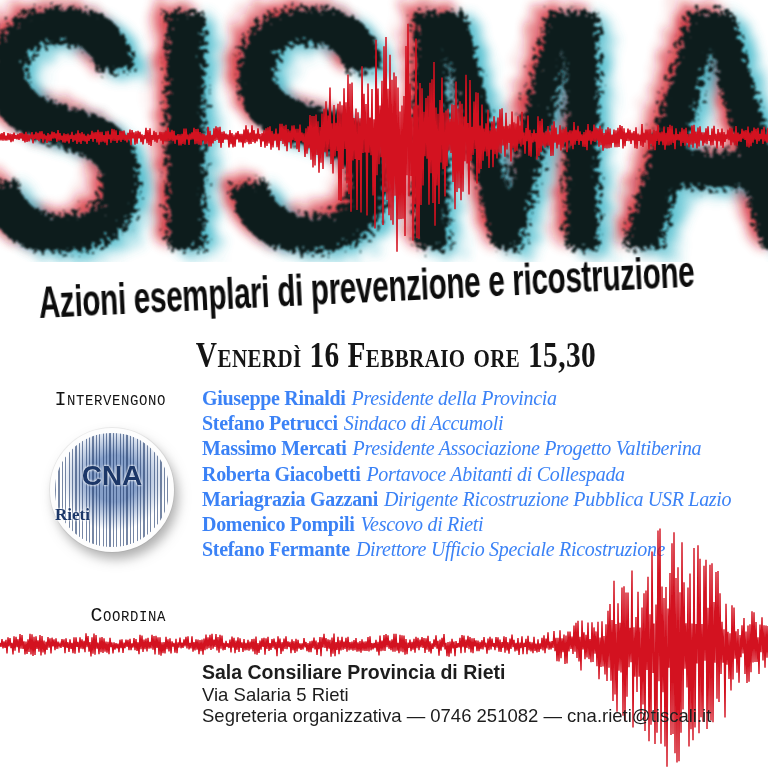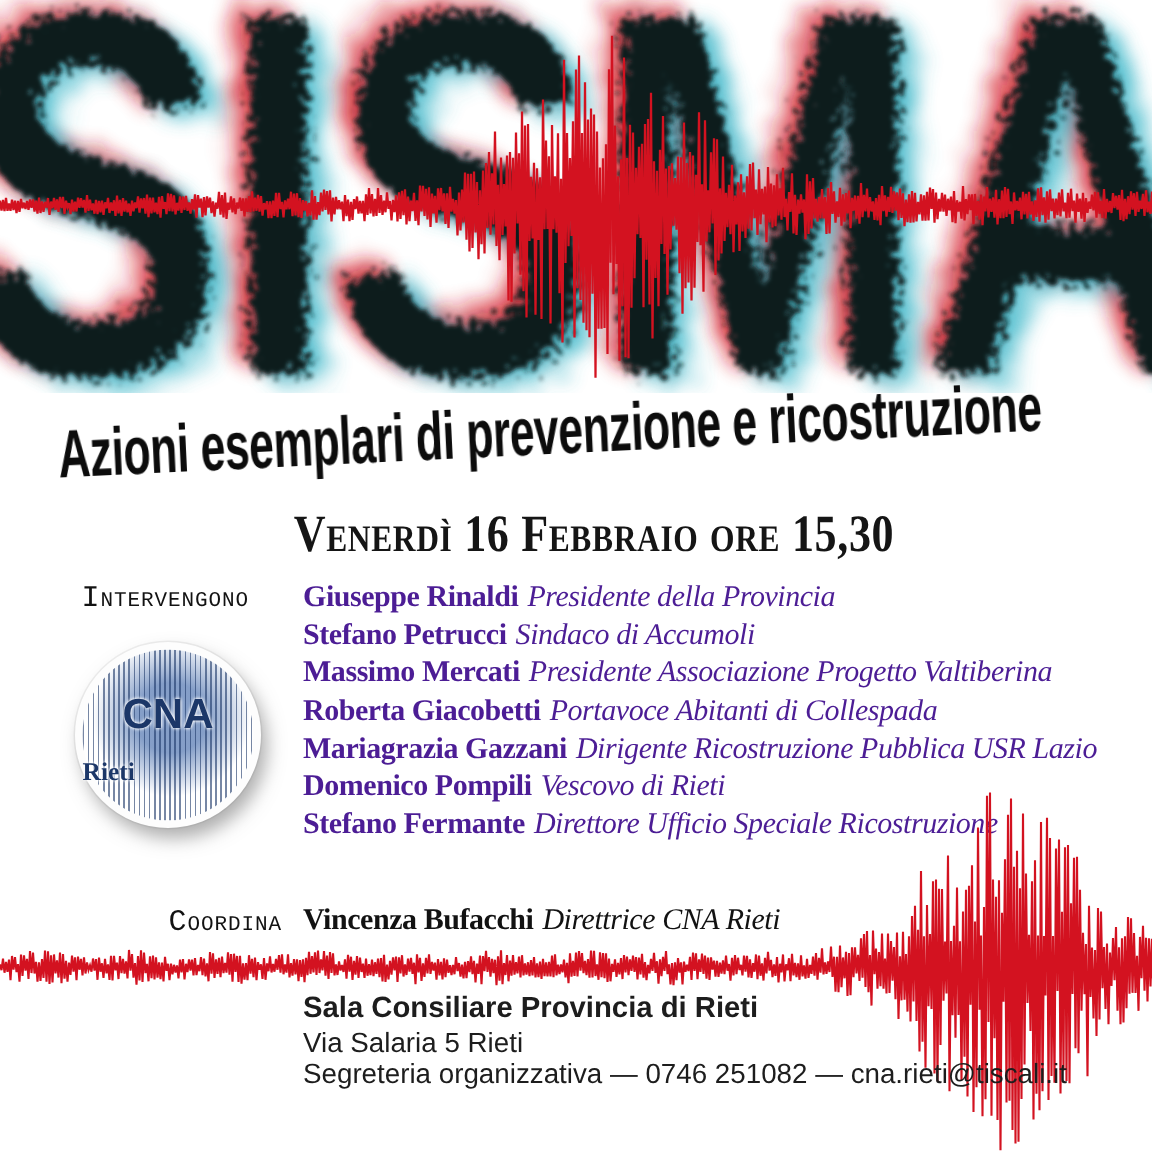--- a/index.html
+++ b/index.html
@@ -31,25 +31,25 @@
     position:absolute;left:0;top:336px;width:768px;text-align:center;
     font-variant:small-caps;font-weight:bold;font-size:35px;letter-spacing:.5px;color:#151515;
     transform:translateX(12px) scaleX(.84);
   }
   
   .label{
     position:absolute;left:0;width:166px;text-align:right;
     font-variant:small-caps;font-size:20px;letter-spacing:.6px;color:#121212;font-family:Liberation Mono, monospace;
   }
   #speakers-label{top:388px;}
-  #coordinator-label{top:604px;padding-left:22px;}
+  #coordinator-label{top:604px;}
   
   #speakers{
     position:absolute;left:202px;top:386px;white-space:nowrap;
-    font-size:20px;line-height:25.2px;letter-spacing:-0.3px;color:#4c1d95;
+    font-size:20px;line-height:25.2px;letter-spacing:-0.3px;color:#3b82f6;
   }
   .sp-name{font-weight:bold;margin-right:6px;}
   .sp-role{font-style:italic;}
   #coordinator-row{position:absolute;left:202px;top:602px;white-space:nowrap;font-size:20px;letter-spacing:-0.3px;color:#121212;}
   
   #logo{
     position:absolute;left:50px;top:428px;width:114px;height:114px;border-radius:50%;
     border:5px solid #fdfdfd;
     box-shadow:4px 7px 12px rgba(95,95,95,.5), 0 0 0 1px rgba(0,0,0,.06);
     background:
@@ -134,23 +134,20 @@
       <span class="sp-name">Stefano Fermante</span><span class="sp-role">Direttore Ufficio Speciale Ricostruzione</span>
     </div>
   </div>
 
   <div id="logo">
     <div class="logo-org">CNA</div>
     <div class="logo-city">Rieti</div>
   </div>
 
   <div id="coordinator-label" class="label">Coordina</div>
-  <div id="coordinator-row">
-    <span class="sp-name">Vincenza Bufacchi</span><span class="sp-role">Direttrice CNA Rieti</span>
-  </div>
 
   <svg id="bottom-art" width="768" height="240" viewBox="0 0 768 240">
     <path id="wave-bottom" class="waveline" stroke-width="1.4" d="M0 117L0 115.0L1 118.8L2 111.1L3 120.5L4 113.3L5 119.9L6 111.8L7 125.5L8 109.3L9 118.5L10 110.0L11 120.1L12 114.8L13 126.5L14 108.3L15 122.6L16 108.9L17 119.1L18 111.2L19 124.6L20 106.1L21 120.7L22 107.1L23 121.0L24 113.3L25 126.4L26 113.6L27 125.9L28 111.4L29 123.9L30 105.7L31 126.5L32 106.2L33 128.0L34 108.8L35 126.9L36 108.3L37 120.9L38 112.3L39 123.7L40 107.0L41 127.5L42 108.0L43 124.5L44 112.6L45 126.5L46 113.7L47 121.9L48 109.0L49 119.8L50 110.2L51 125.5L52 109.7L53 118.5L54 111.3L55 122.3L56 110.2L57 121.0L58 113.6L59 118.7L60 115.6L61 119.8L62 111.0L63 119.0L64 111.4L65 125.2L66 110.4L67 119.8L68 114.2L69 124.0L70 111.2L71 120.9L72 114.9L73 125.3L74 109.2L75 125.7L76 109.2L77 118.9L78 113.8L79 124.7L80 109.4L81 120.8L82 111.2L83 121.1L84 112.9L85 124.3L86 105.3L87 119.1L88 108.1L89 123.8L90 114.0L91 128.5L92 109.4L93 125.6L94 105.5L95 126.6L96 107.0L97 120.7L98 114.6L99 126.2L100 109.5L101 124.1L102 109.1L103 125.0L104 110.2L105 123.8L106 113.6L107 124.7L108 113.8L109 126.3L110 109.9L111 119.2L112 114.5L113 125.4L114 114.4L115 121.6L116 115.2L117 120.3L118 115.6L119 124.3L120 111.7L121 120.2L122 111.4L123 124.9L124 114.5L125 120.1L126 111.6L127 119.0L128 111.8L129 122.2L130 110.7L131 122.1L132 115.3L133 119.5L134 110.0L135 122.1L136 111.0L137 123.0L138 114.2L139 126.2L140 106.7L141 121.1L142 107.6L143 124.0L144 111.6L145 121.3L146 110.6L147 123.4L148 109.8L149 120.7L150 113.9L151 120.4L152 106.9L153 121.8L154 108.1L155 126.5L156 107.8L157 120.0L158 109.3L159 126.7L160 109.2L161 127.8L162 114.3L163 125.1L164 114.0L165 125.4L166 108.8L167 121.1L168 111.2L169 123.4L170 110.4L171 125.4L172 113.4L173 118.5L174 114.9L175 124.6L176 110.7L177 125.2L178 114.3L179 119.5L180 109.5L181 120.3L182 114.7L183 119.8L184 111.3L185 118.5L186 108.8L187 120.5L188 108.3L189 121.5L190 114.9L191 120.4L192 108.2L193 123.6L194 114.1L195 122.4L196 111.4L197 121.6L198 111.6L199 126.2L200 112.0L201 123.2L202 111.5L203 126.8L204 110.6L205 122.1L206 106.6L207 121.2L208 109.4L209 120.2L210 106.9L211 121.9L212 105.7L213 120.7L214 111.6L215 118.9L216 106.0L217 122.4L218 109.1L219 124.6L220 106.7L221 120.6L222 107.5L223 122.3L224 114.9L225 122.0L226 112.9L227 119.0L228 115.3L229 120.0L230 111.5L231 124.5L232 108.6L233 119.8L234 109.8L235 125.3L236 112.6L237 121.8L238 109.4L239 124.0L240 110.4L241 120.0L242 114.4L243 124.0L244 111.1L245 122.5L246 114.8L247 122.1L248 111.7L249 122.7L250 113.5L251 121.3L252 111.1L253 123.4L254 110.7L255 126.3L256 108.5L257 126.6L258 115.0L259 124.9L260 112.5L261 121.7L262 110.3L263 119.0L264 109.7L265 126.7L266 110.2L267 121.0L268 108.8L269 123.0L270 115.0L271 122.0L272 111.1L273 119.8L274 110.5L275 121.3L276 113.8L277 128.1L278 108.2L279 120.2L280 110.6L281 126.0L282 114.2L283 123.3L284 110.5L285 120.9L286 108.2L287 121.2L288 113.3L289 119.0L290 113.8L291 125.1L292 111.4L293 122.3L294 113.2L295 125.0L296 110.9L297 123.5L298 111.8L299 120.6L300 115.4L301 122.0L302 115.3L303 121.5L304 110.1L305 119.4L306 114.0L307 123.1L308 115.1L309 124.2L310 113.2L311 124.1L312 112.7L313 120.1L314 109.5L315 121.5L316 112.6L317 126.9L318 114.4L319 121.2L320 109.1L321 128.2L322 109.4L323 119.5L324 105.9L325 119.9L326 110.1L327 123.1L328 111.3L329 120.7L330 111.8L331 128.8L332 109.5L333 125.8L334 105.6L335 128.1L336 114.1L337 122.0L338 108.7L339 126.2L340 112.4L341 122.5L342 108.7L343 121.8L344 113.5L345 120.9L346 109.7L347 123.7L348 108.8L349 122.3L350 114.2L351 121.7L352 113.5L353 122.8L354 112.0L355 122.3L356 110.1L357 123.6L358 114.3L359 123.4L360 113.0L361 124.6L362 111.2L363 122.7L364 113.6L365 122.9L366 113.2L367 123.0L368 109.0L369 123.5L370 108.2L371 122.3L372 115.1L373 121.4L374 114.9L375 120.2L376 111.8L377 123.6L378 113.9L379 127.4L380 107.5L381 123.1L382 112.5L383 122.6L384 107.0L385 122.9L386 106.0L387 119.1L388 107.4L389 120.8L390 112.6L391 122.1L392 111.4L393 123.8L394 105.7L395 123.7L396 105.9L397 122.7L398 114.9L399 125.2L400 106.9L401 123.5L402 107.3L403 124.1L404 107.6L405 126.6L406 111.1L407 126.2L408 114.6L409 119.9L410 111.5L411 123.2L412 113.9L413 121.6L414 110.8L415 124.7L416 108.7L417 120.2L418 109.7L419 122.1L420 111.6L421 119.3L422 109.0L423 120.0L424 110.1L425 124.9L426 110.4L427 121.6L428 107.9L429 123.8L430 113.4L431 125.4L432 115.3L433 120.9L434 111.3L435 119.2L436 107.3L437 120.6L438 112.8L439 127.8L440 111.5L441 122.7L442 109.9L443 119.3L444 106.0L445 121.4L446 114.9L447 128.3L448 114.0L449 128.8L450 113.5L451 125.5L452 110.7L453 120.4L454 113.6L455 128.3L456 113.1L457 119.9L458 115.2L459 119.4L460 109.9L461 125.3L462 107.1L463 119.3L464 107.6L465 124.8L466 111.6L467 119.9L468 107.8L469 121.2L470 109.0L471 124.4L472 110.4L473 125.3L474 110.2L475 118.4L476 112.4L477 123.1L478 112.6L479 123.3L480 113.8L481 121.1L482 112.2L483 121.5L484 109.0L485 119.1L486 114.7L487 125.8L488 110.5L489 122.2L490 108.7L491 121.5L492 110.5L493 118.7L494 115.2L495 122.2L496 109.1L497 119.7L498 109.2L499 123.6L500 111.6L501 124.0L502 114.1L503 119.8L504 108.3L505 124.8L506 109.1L507 122.5L508 114.2L509 125.7L510 110.6L511 121.0L512 106.5L513 119.1L514 111.9L515 123.4L516 114.9L517 122.6L518 110.0L519 126.9L520 114.5L521 120.2L522 108.3L523 126.3L524 114.9L525 118.9L526 110.8L527 126.2L528 107.8L529 122.3L530 113.9L531 123.5L532 114.3L533 125.2L534 108.8L535 122.9L536 115.6L537 124.5L538 111.3L539 124.0L540 115.3L541 121.2L542 109.7L543 122.5L544 107.4L545 125.2L546 110.6L547 120.5L548 104.2L549 121.6L550 113.6L551 121.3L552 113.0L553 120.0L554 103.0L555 123.3L556 109.8L557 133.2L558 109.8L559 133.4L560 102.3L561 130.2L562 110.3L563 124.2L564 106.6L565 136.0L566 107.4L567 135.5L568 103.6L569 123.5L570 103.6L571 121.0L572 108.5L573 126.0L574 97.5L575 123.8L576 94.7L577 129.9L578 92.7L579 133.4L580 108.7L581 142.4L582 92.4L583 121.5L584 104.4L585 131.1L586 106.7L587 129.4L588 94.4L589 131.1L590 111.1L591 134.3L592 94.3L593 134.0L594 99.4L595 125.8L596 103.4L597 138.2L598 93.7L599 151.3L600 109.6L601 138.9L602 93.2L603 138.5L604 108.1L605 146.4L606 96.2L607 153.0L608 82.7L609 139.7L610 75.9L611 152.7L612 91.9L613 173.0L614 52.7L615 166.5L616 96.1L617 183.8L618 75.3L619 142.8L620 94.7L621 144.6L622 59.5L623 187.7L624 58.3L625 192.9L626 64.5L627 168.7L628 64.6L629 139.2L630 99.7L631 134.3L632 42.4L633 199.5L634 99.3L635 148.8L636 89.1L637 163.9L638 63.7L639 148.7L640 99.5L641 192.1L642 79.6L643 176.5L644 65.2L645 203.0L646 62.5L647 141.9L648 48.8L649 213.3L650 86.3L651 196.8L652 23.6L653 145.1L654 95.6L655 216.1L656 76.6L657 204.8L658 2.5L659 153.3L660 0.4L661 215.8L662 58.4L663 164.2L664 69.9L665 218.6L666 58.9L667 238.8L668 80.5L669 139.8L670 44.9L671 207.0L672 15.2L673 205.9L674 4.3L675 225.3L676 49.9L677 234.4L678 39.2L679 233.2L680 64.2L681 204.7L682 14.3L683 181.6L684 54.3L685 140.7L686 95.2L687 159.4L688 59.5L689 218.4L690 45.5L691 201.2L692 95.6L693 212.2L694 20.0L695 199.5L696 96.0L697 135.6L698 17.2L699 205.3L700 30.7L701 189.3L702 96.0L703 193.8L704 37.7L705 132.7L706 31.7L707 201.0L708 79.8L709 185.6L710 36.8L711 192.6L712 35.3L713 194.2L714 74.1L715 134.7L716 43.9L717 170.8L718 43.1L719 174.1L720 65.2L721 145.9L722 93.8L723 134.8L724 101.3L725 189.5L726 75.8L727 136.7L728 103.7L729 151.0L730 105.3L731 162.6L732 77.3L733 151.6L734 79.6L735 130.8L736 103.3L737 144.7L738 101.0L739 154.8L740 107.0L741 129.3L742 97.3L743 125.5L744 90.0L745 145.9L746 103.5L747 154.9L748 97.5L749 153.7L750 96.2L751 144.2L752 83.3L753 134.5L754 84.2L755 133.9L756 94.0L757 134.0L758 109.2L759 145.9L760 96.6L761 124.2L762 89.2L763 132.5L764 97.2L765 139.7L766 97.5L767 129.7L768 97.9L769 128.4L768 117"></path>
   </svg>
 
   <div id="footer">
     <div class="venue">Sala Consiliare Provincia di Rieti</div>
     <div class="address">Via Salaria 5 Rieti</div>
     <div class="secretariat">Segreteria organizzativa — 0746 251082 — cna.rieti@tiscali.it</div>
   </div>

